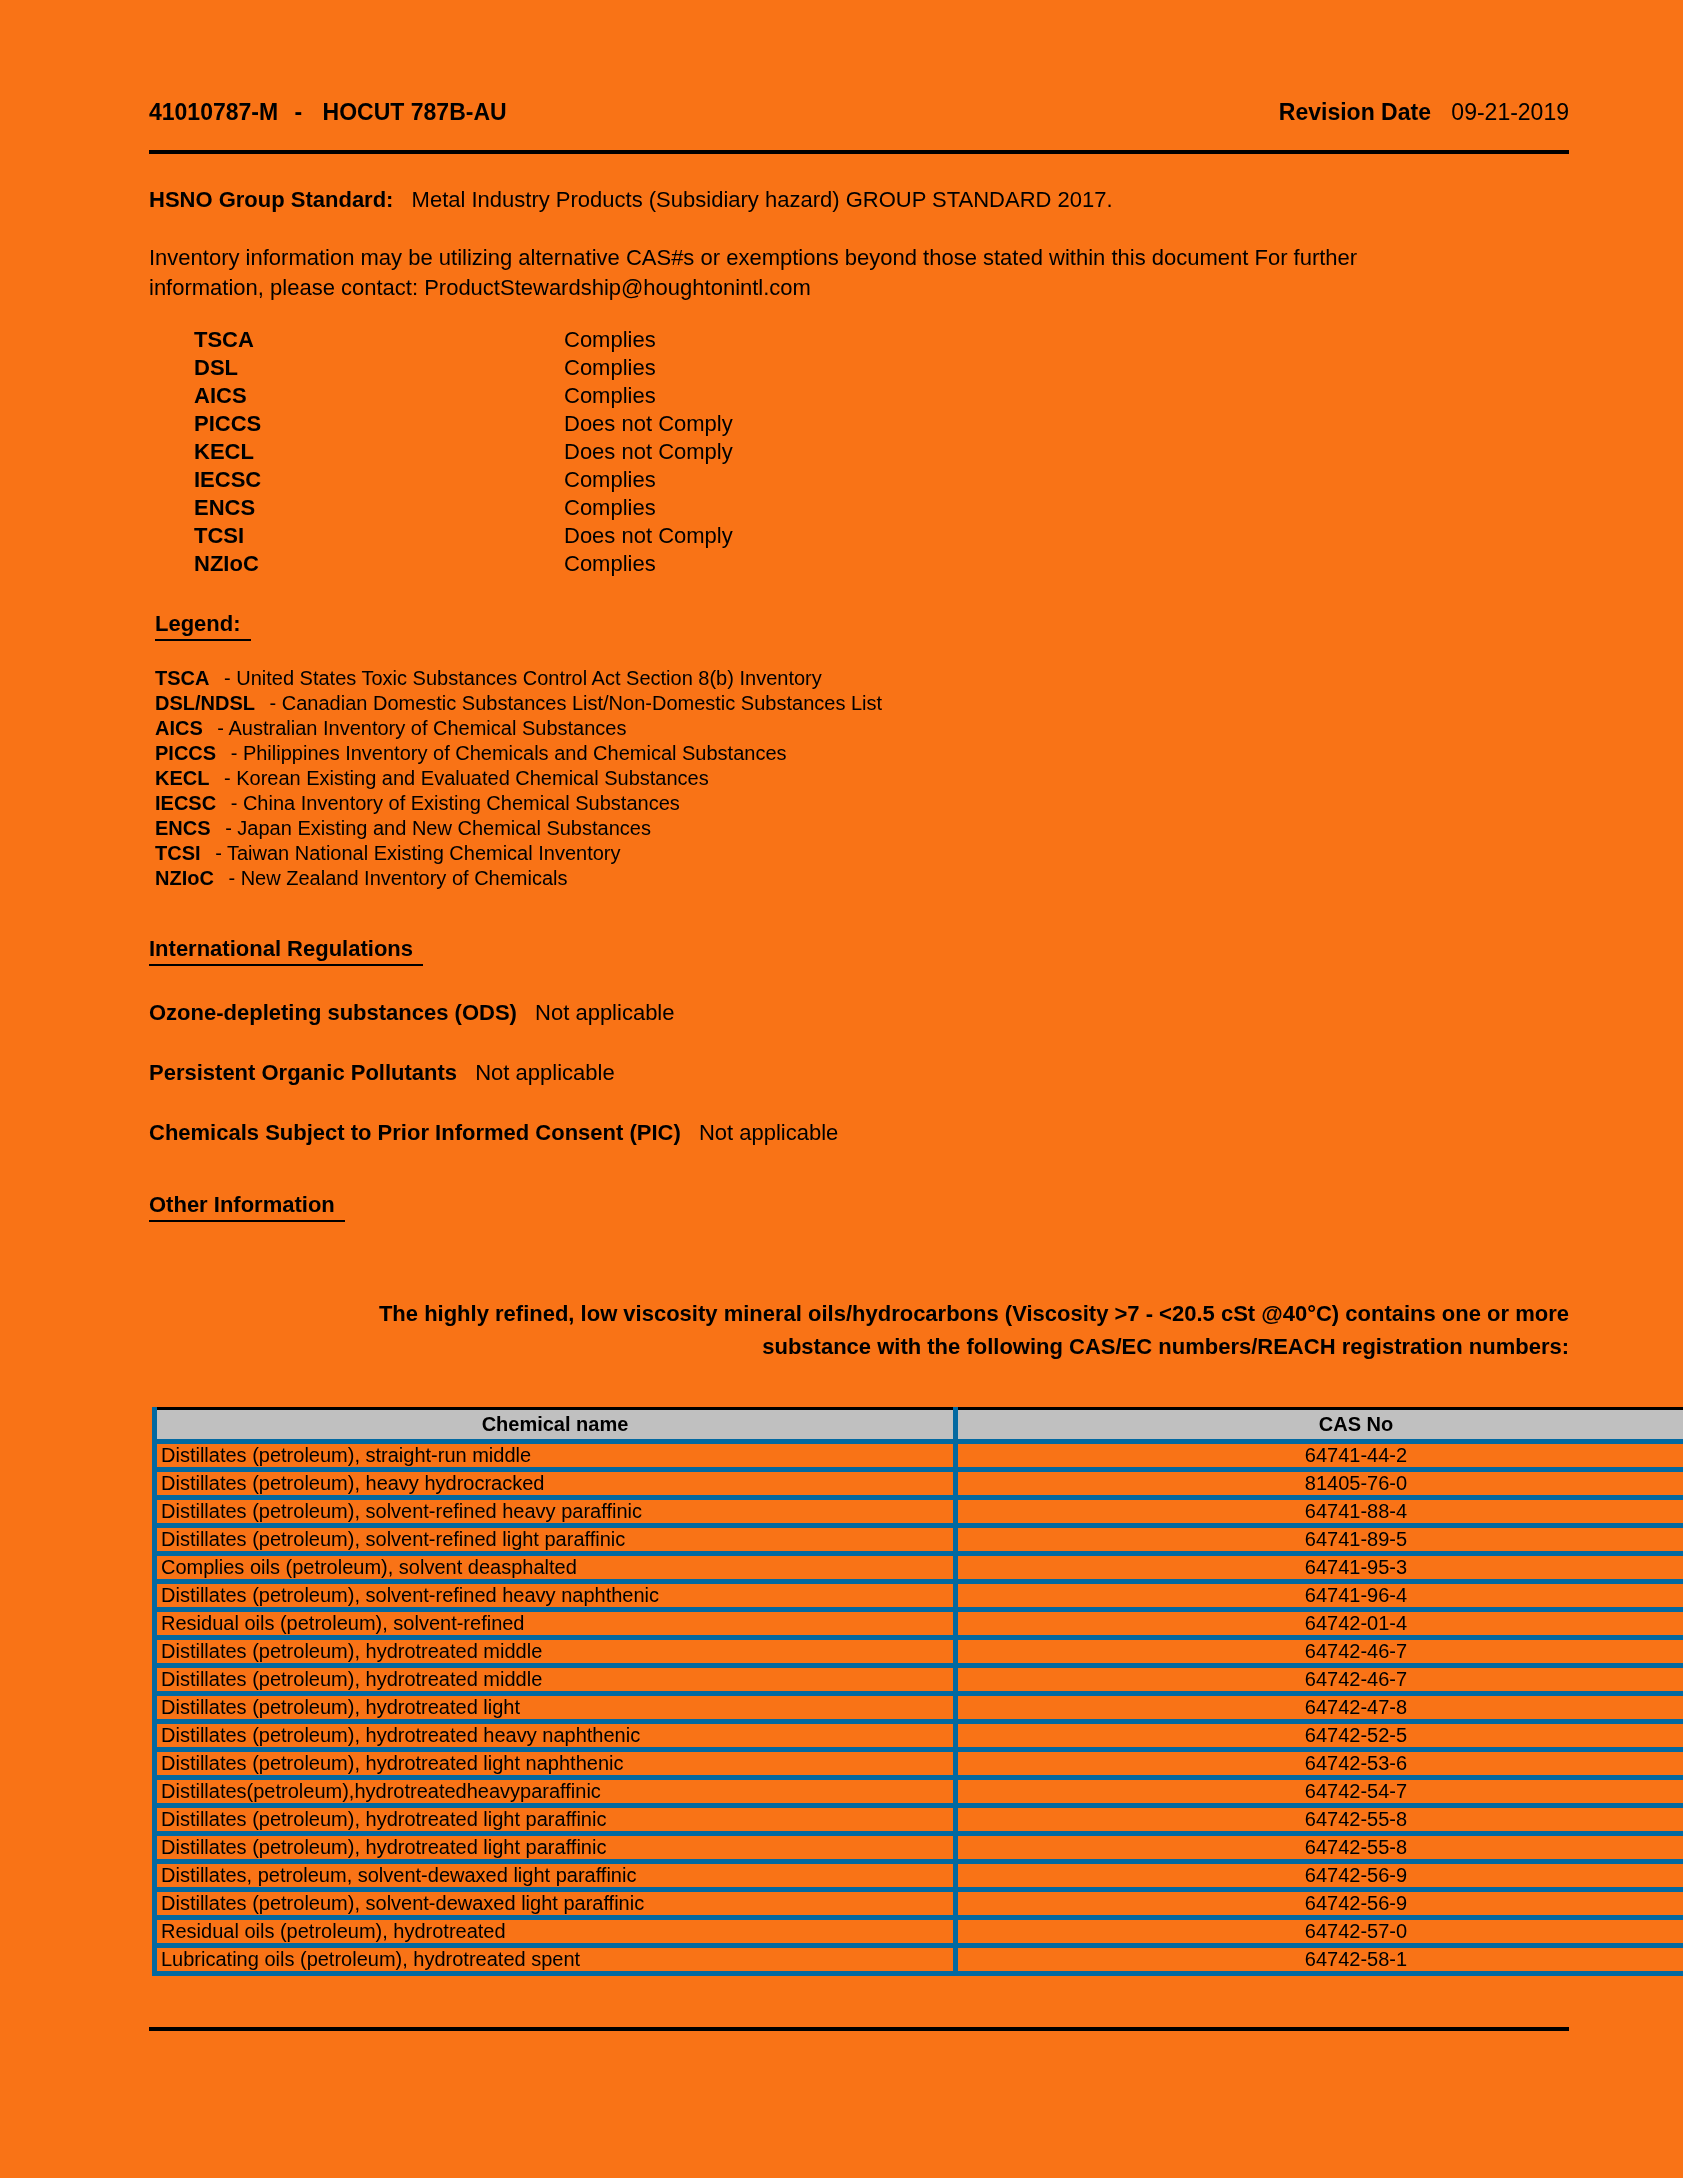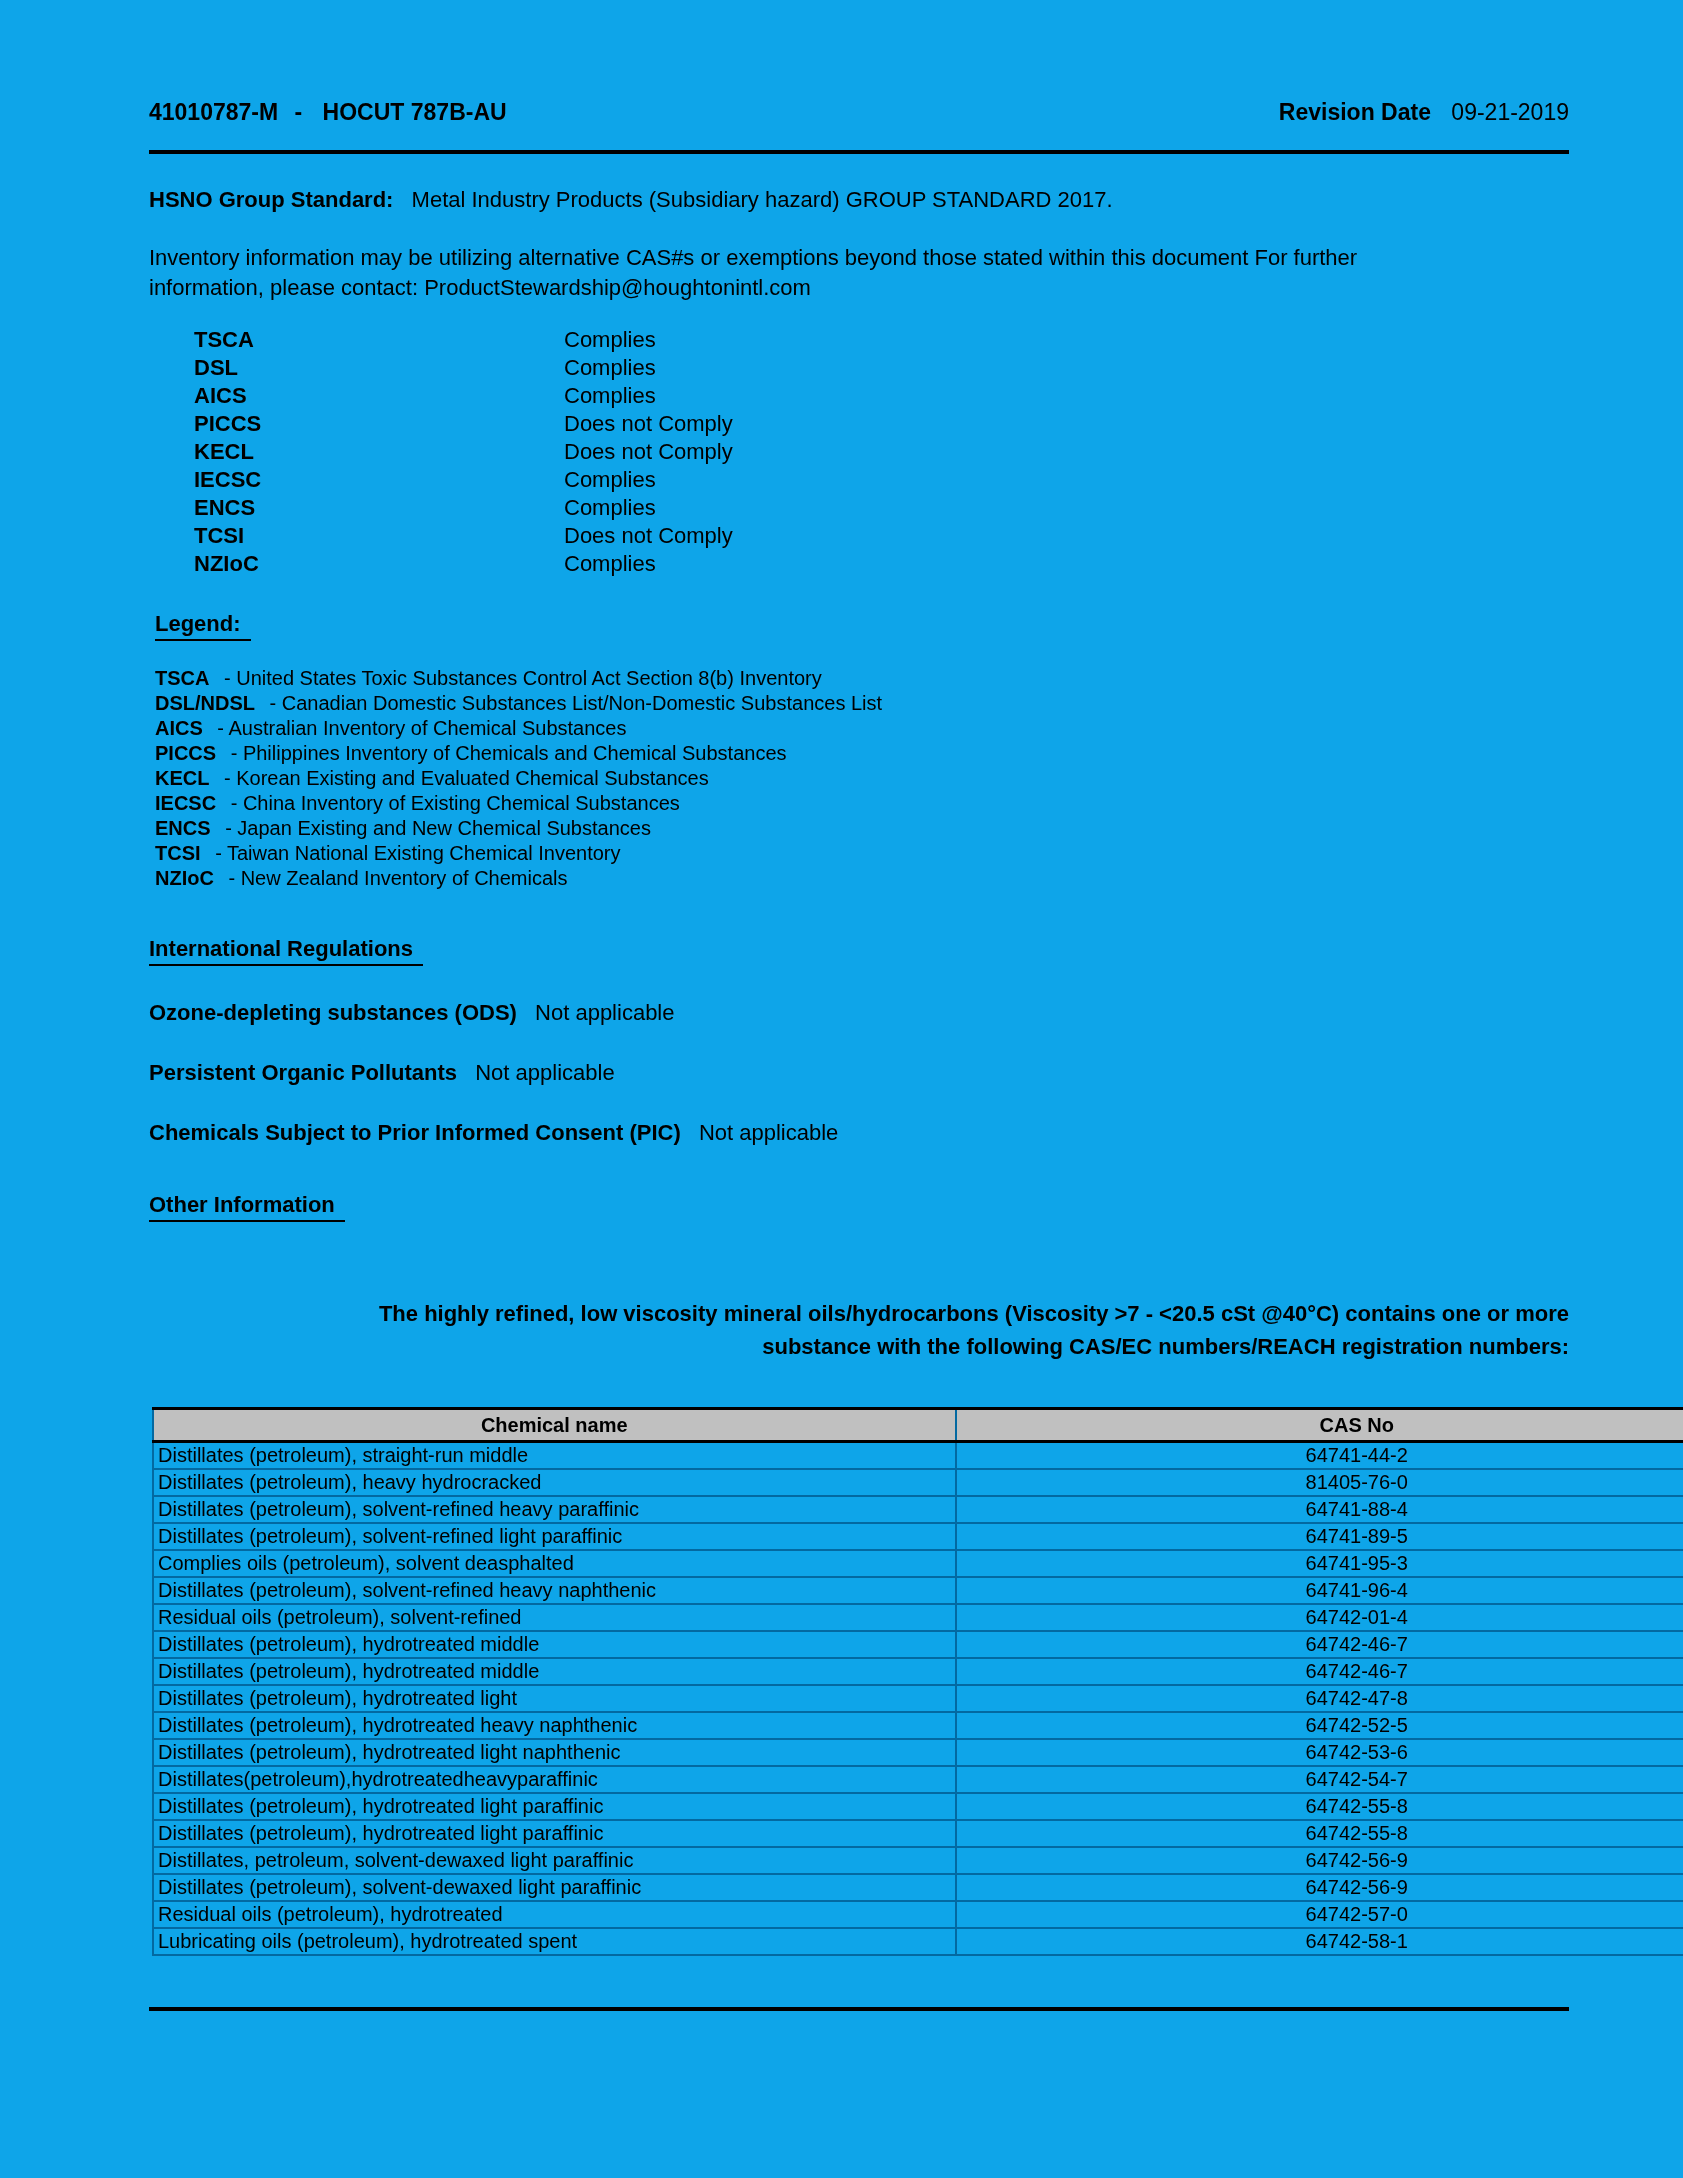--- a/index.html
+++ b/index.html
@@ -57,41 +57,41 @@
 
   .statement { margin-top:75px; font-size:22px; font-weight:bold; line-height:33px;text-align:right; }
 
   table.substances {
     margin-top:44px; margin-left:3px;
     width:1607px;
     border-collapse:collapse; table-layout:fixed;
     font-size:20px;
   }
   table.substances th, table.substances td {
-    border:2px solid #0369a1;
+    border:5px solid #0369a1;
   }
   table.substances th {
     background:var(--table-header-bg,#c0c0c0);
     height:33px; font-weight:bold; text-align:center;
     border-bottom:3px solid #000; border-top:3px solid #000;
   }
   table.substances td { height:27px; padding:0 4px; }
   table.substances td.cas { text-align:center; }
 
   .bottom-rule { margin-top:51px; height:4px; background:#000; }
   .page-footer {
     margin-top:28px; text-align:center;
     font-size:23px; font-weight:bold;
   }
   .page-footer .pf-num { margin-left:20px; }
 </style>
 </head>
 <body>
 
-<div class="page" style="background: #0ea5e9; color: rgb(0, 0, 0);">
+<div class="page" style="background: #f97316; color: rgb(0, 0, 0);">
   <div class="content">
 
     <div class="doc-header">
       <div class="title-group">
         <span>41010787-M</span>
         <span class="sep">-</span>
         <span class="prod">HOCUT 787B-AU</span>
       </div>
       <div class="rev-group">
         <span>Revision Date</span>

